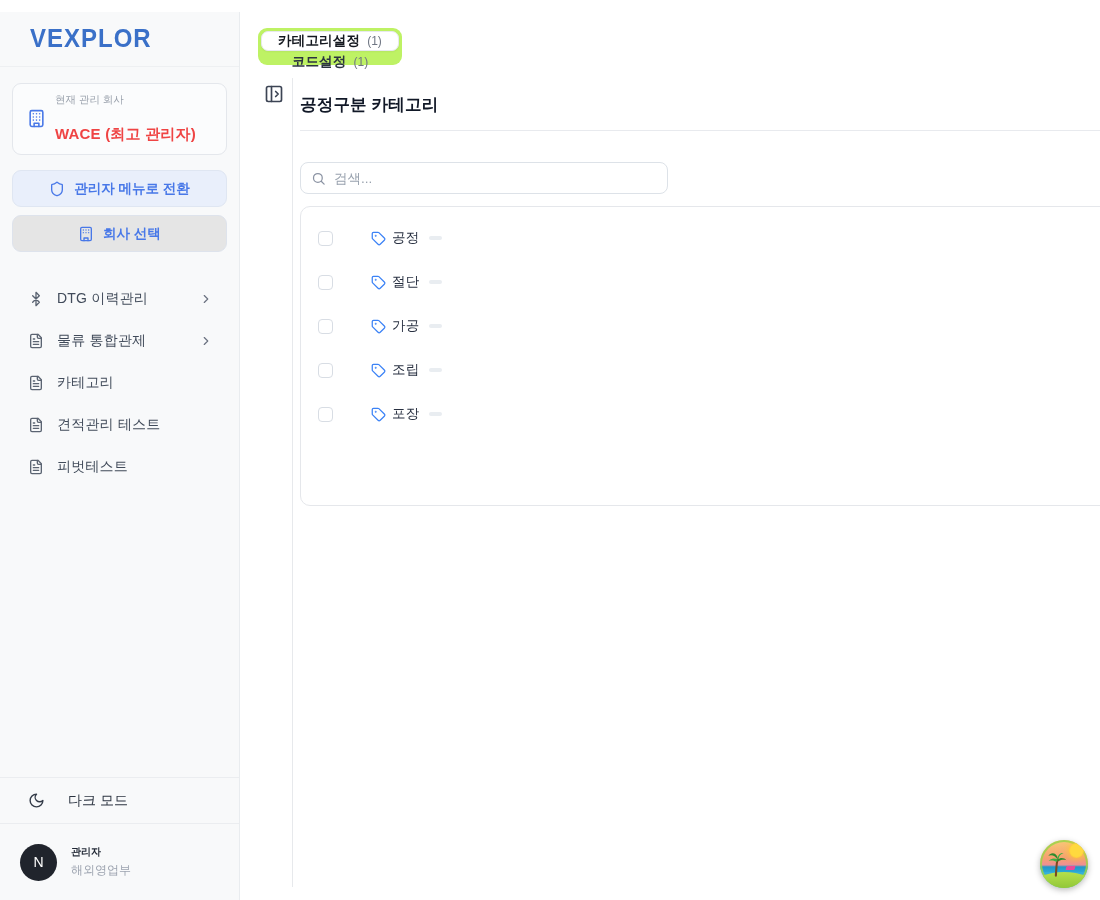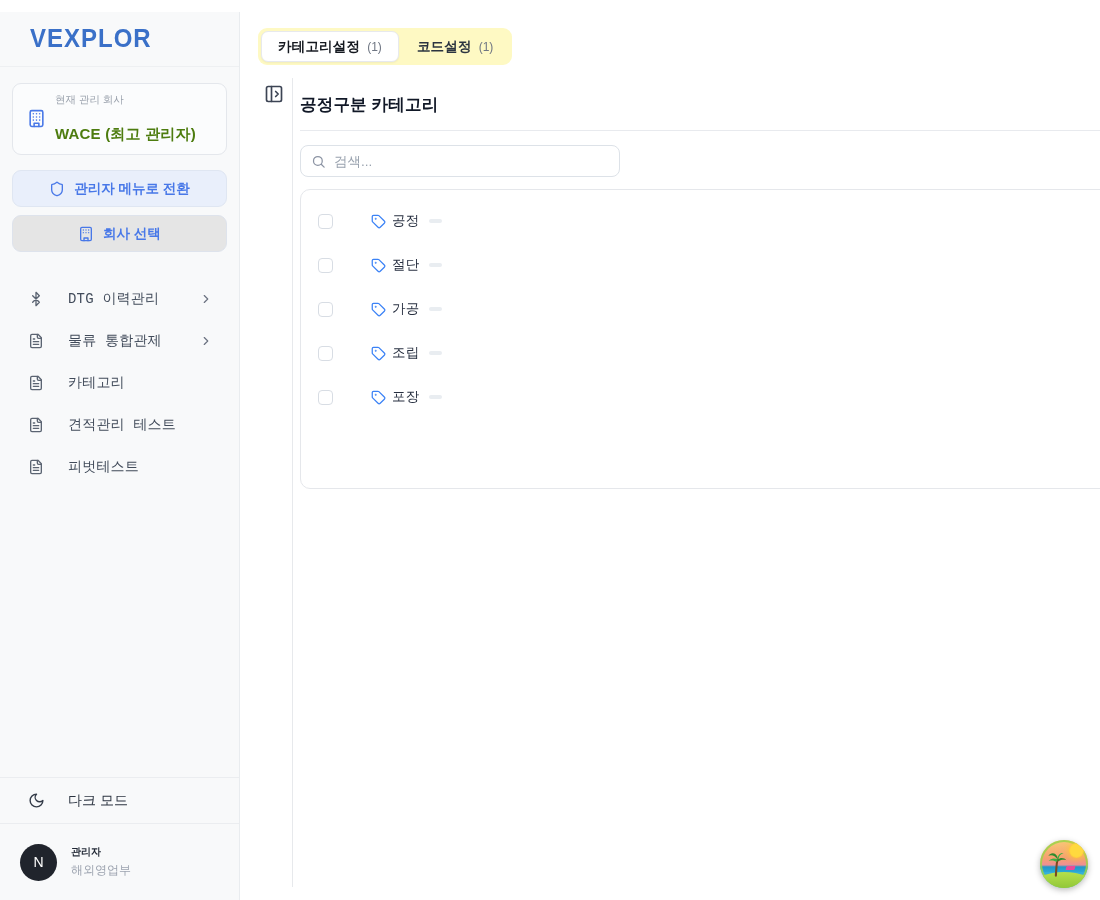--- a/index.html
+++ b/index.html
@@ -20,37 +20,37 @@
     border-bottom:1px solid #eef0f2; flex:0 0 auto; }
   .logo-text { font-size:24px; font-weight:bold; letter-spacing:1px; color:#3a70c8;
     font-style:normal; transform:scaleY(1.05); }
 
   .company-card {
     margin:16px 12px 0; background:#fbfcfd; border:1px solid #e4e7ec; border-radius:9px;
     padding:9px 12px 10px 14px; display:flex; align-items:center; gap:9px;
   }
   .company-card .cc-icon { color:#4878e8; flex:0 0 auto; }
   .cc-label { font-size:10.5px; color:#9aa1ac; margin-bottom:18px; }
-  .cc-name  { font-size:15px; font-weight:bold; color:#4d7c0f; letter-spacing:.2px; }
+  .cc-name  { font-size:15px; font-weight:bold; color:#ef4444; letter-spacing:.2px; }
 
   .side-btn {
     margin:0 12px; height:37px; border-radius:9px; border:1px solid #dfe6f2;
     display:flex; align-items:center; justify-content:center; gap:9px;
     font-size:13.5px; font-weight:bold; color:#4878e8; cursor:pointer;
   }
   .side-btn.blue { background:#e9effb; margin-top:15px; }
   .side-btn.gray { background:#e5e5e5; margin-top:8px; border-color:#dee3ec; }
 
   .nav { margin-top:26px; flex:0 0 auto; }
   .nav-item {
     height:42px; display:flex; align-items:center; padding:0 26px 0 28px;
     color:#414b5a; font-size:14px; cursor:pointer;
   }
   .nav-item .nav-icon { color:#5b6472; flex:0 0 auto; }
-  .nav-item .nav-label { margin-left:24px; letter-spacing:.2px;font-family:Liberation Mono, monospace; }
+  .nav-item .nav-label { margin-left:13px; letter-spacing:.2px; }
   .nav-item .chev { margin-left:auto; color:#6b7280; }
 
   .side-spacer { flex:1 1 auto; }
 
   .darkmode-row {
     border-top:1px solid #ebedf0; border-bottom:1px solid #ebedf0;
     height:47px; display:flex; align-items:center; padding-left:28px; gap:23px;
     color:#2b3340; font-size:14px; cursor:pointer;
   }
   .darkmode-row .moon { color:#333b48; }
@@ -61,39 +61,39 @@
     display:flex; align-items:center; justify-content:center; font-size:14px;
   }
   .user-name { font-size:10px; font-weight:bold; color:#1f2633; margin-bottom:3px; }
   .user-dept { font-size:12px; color:#9ca3af; }
 
   
   .main { position:absolute; left:240px; top:0; right:0; bottom:0; background:#fff; }
 
   .tabbar {
     position:absolute; left:18px; top:28px; height:37px;
-    display:inline-flex; align-items:center; background:#fef9c3; border-radius:9px; padding:3px; gap:2px;
+    display:inline-flex; align-items:center; background:#bef264; border-radius:9px; padding:3px; gap:2px;flex-direction:column;
   }
   .tab { display:flex; align-items:center; gap:7px; padding:0 16px; height:31px;
     border-radius:7px; cursor:pointer; }
   .tab .tab-label { font-size:13.5px; font-weight:bold; color:#2b3440; letter-spacing:.2px; }
   .tab .tab-count { font-size:12px; color:#6f7683; }
   .tab.active { background:#ffffff; border:1px solid #e7e9ed; box-shadow:0 1px 2px rgba(16,24,40,.05); }
   .tab.active .tab-label { color:#14181f; }
 
   .toggle-btn { position:absolute; left:24px; top:84px; color:#3c4454; cursor:pointer;
     width:22px; height:22px; }
   .v-divider { position:absolute; left:52px; top:78px; bottom:13px; width:1px; background:#e7e9ec; }
 
   .content { position:absolute; left:60px; top:78px; width:800px; }
   .section-title { margin-top:16px; font-size:16.5px; font-weight:bold; color:#111827; letter-spacing:.2px; }
   .h-divider { margin-top:14px; height:1px; background:#e8eaee; width:800px; }
 
   .search-box {
-    margin-top:14px; width:320px; height:32px; border:1px solid #dde2e8; border-radius:8px;
+    margin-top:31px; width:368px; height:32px; border:1px solid #dde2e8; border-radius:8px;
     background:#fff; display:flex; align-items:center; padding:0 10px; gap:8px;
   }
   .search-box .s-icon { color:#8b93a3; flex:0 0 auto; }
   .search-box input {
     border:none; outline:none; background:transparent; flex:1; font-size:13.5px;
     font-family:inherit; color:#333; }
   .search-box input::placeholder { color:#9aa3af; }
 
   .panel {
     margin-top:12px; width:820px; height:300px;

